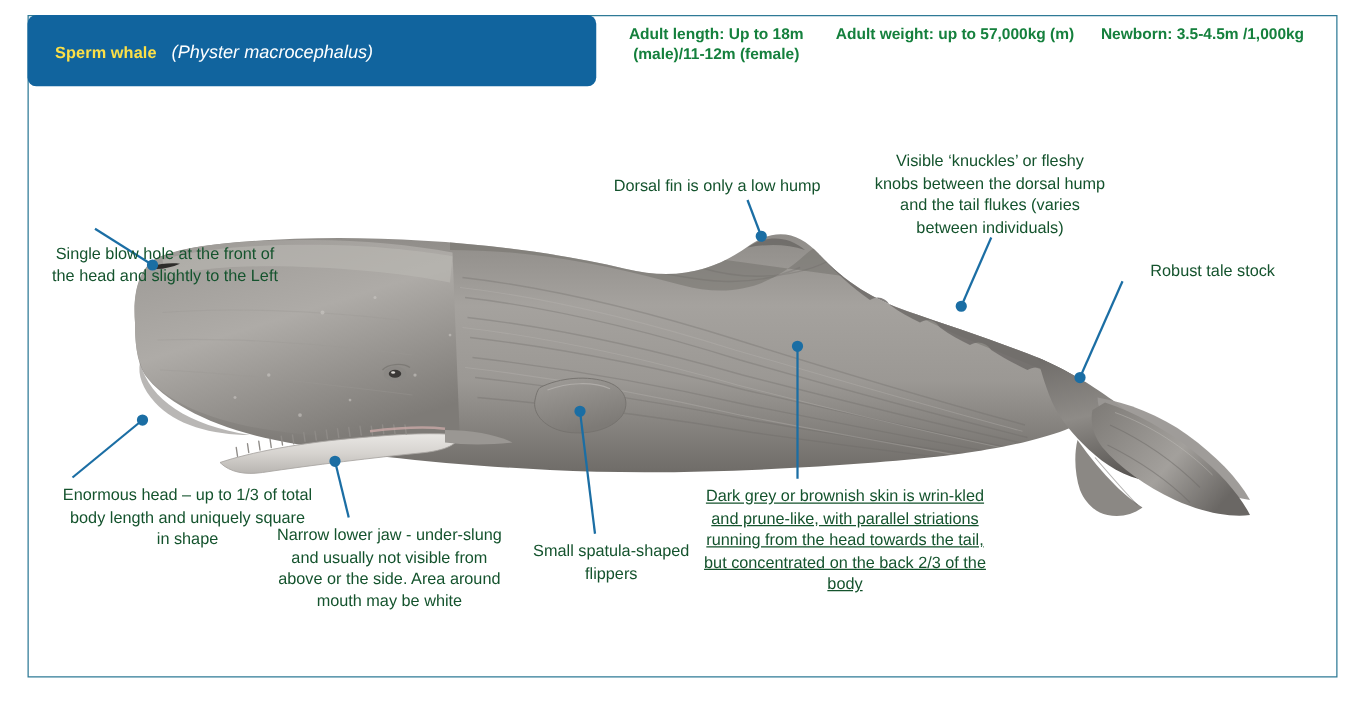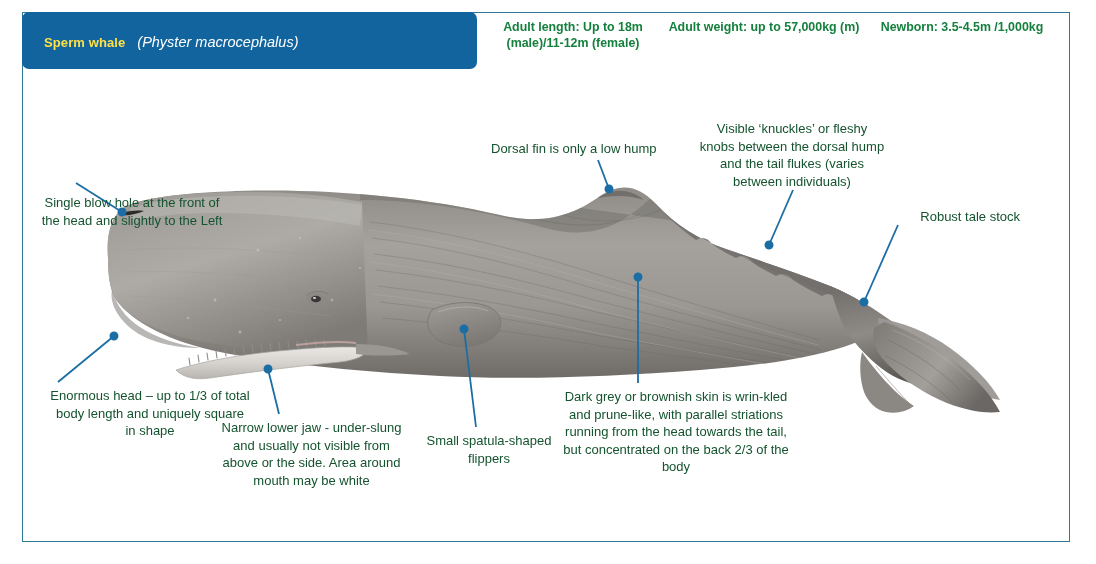--- a/index.html
+++ b/index.html
@@ -75,21 +75,21 @@
     position: absolute;
     color: #14532d;
     font-size: 13px;
     line-height: 17.5px;
   }
 
   #txt-blowhole  { left: 34px;  top: 150px; width: 196px; text-align: center; margin-top: 44px; }
   #txt-head      { left: 18px;  top: 387px; width: 200px; text-align: center; margin-left: 32px; }
   #txt-jaw       { left: 219px; top: 419px; width: 185px; text-align: center; }
   #txt-flippers  { left: 413px; top: 432px; width: 152px; text-align: center; }
-  #txt-skin      { left: 563px; top: 388px; width: 226px; text-align: center; }
+  #txt-skin      { left: 563px; top: 388px; width: 226px; text-align: center; text-decoration: underline; }
   #txt-dorsal    { left: 491px; top: 140px; width: 190px; text-align: left; }
   #txt-knuckles  { left: 698px; top: 120px; width: 188px; text-align: center; }
   #txt-tail      { left: 880px; top: 208px; width: 140px; text-align: right; }
 
   
   #art {
     position: absolute;
     left: 0; top: 0;
     width: 1096px;
     height: 564px;

